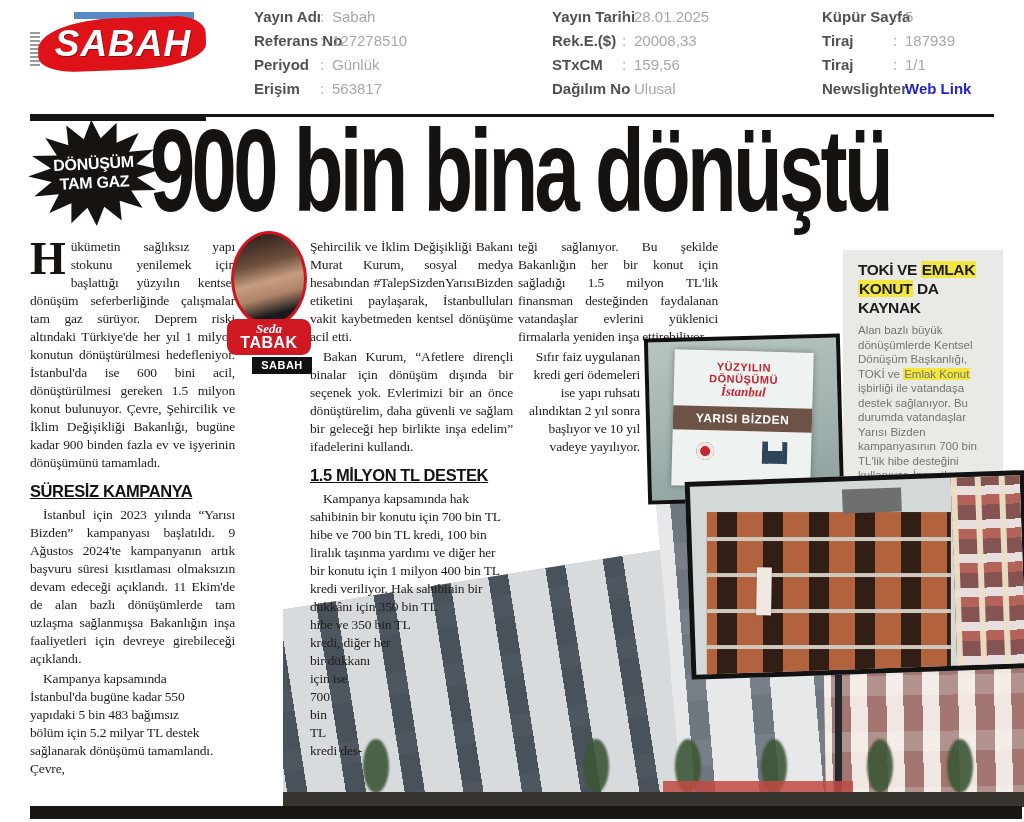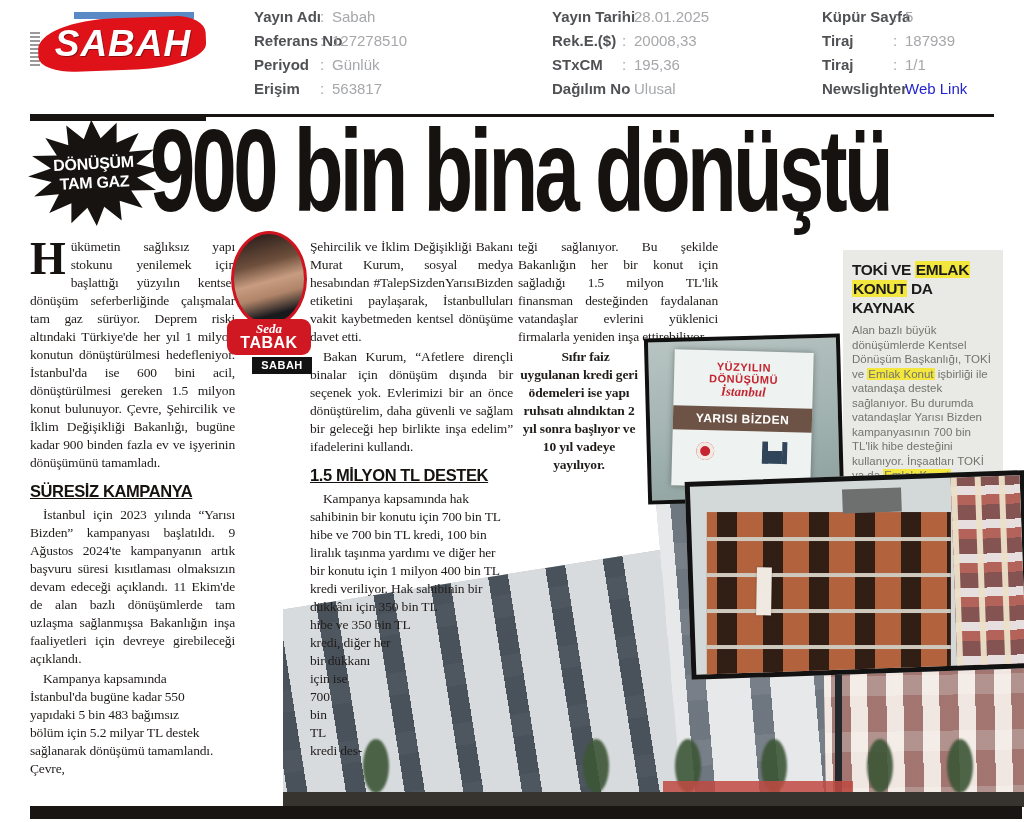--- a/index.html
+++ b/index.html
@@ -2,21 +2,21 @@
 <html><head>
 <meta charset="utf-8">
 <style>
   html,body{margin:0;padding:0;background:#ffffff;}
   #canvas{position:relative;width:1024px;height:822px;background:#fff;overflow:hidden;
           font-family:"Liberation Sans",sans-serif;}
   
   .meta-label{position:absolute;font:700 15px "Liberation Sans",sans-serif;color:#4f5154;white-space:nowrap;margin-left:32px;}
   .meta-colon{position:absolute;font:400 15px "Liberation Sans",sans-serif;color:#a5a7aa;}
   .meta-value{position:absolute;font:400 15px "Liberation Sans",sans-serif;color:#a5a7aa;white-space:nowrap;}
-  .meta-link{color:#2323cf !important;font-weight:400;cursor:pointer;}
+  .meta-link{color:#2323cf !important;font-weight:700;cursor:pointer;}
   #logo{position:absolute;left:28px;top:6px;width:186px;height:70px;}
   #logo .blob{position:absolute;left:10px;top:12px;width:168px;height:52px;background:#df1219;
       border-radius:46% 18% 42% 22% / 55% 34% 46% 30%;transform:rotate(-2deg);}
   #logo .blue{position:absolute;left:46px;top:6px;width:120px;height:7px;background:#2f6db7;opacity:.8;}
   #logo .barcode{position:absolute;left:2px;top:26px;width:10px;height:34px;
       background:repeating-linear-gradient(0deg,#9a9a9a 0 2px,#fff 2px 4px);}
   #logo .word{position:absolute;left:12px;top:14px;width:166px;text-align:center;
       font:900 37px/48px "Liberation Sans",sans-serif;font-style:italic;color:#fff;letter-spacing:1px;
       text-shadow:1px 1px 0 #8d0d10;}
   
@@ -49,21 +49,21 @@
   #author{position:absolute;left:226px;top:231px;width:86px;z-index:8;text-align:center;}
   #author .oval{width:70px;height:90px;margin:0 auto;border:3px solid #cf1420;border-radius:50%;
       background:linear-gradient(165deg,#33241f 8%,#6e4f3c 34%,#c79c80 52%,#b08468 66%,#191a1e 84%);}
   #author .plate{margin:-8px auto 0;width:84px;background:#d01822;border-radius:9px;padding:3px 0 4px;
       position:relative;z-index:2;}
   #author .first{display:block;color:#fff;font:italic 700 13px/13px "Liberation Serif",serif;}
   #author .last{display:block;color:#fff;font:700 16px/16px "Liberation Sans",sans-serif;letter-spacing:.5px;}
   #author .tag{display:inline-block;margin:-2px 0 0 26px;background:#121212;color:#fff;
       font:700 11px/13px "Liberation Sans",sans-serif;padding:2px 9px;letter-spacing:.5px;}
   
-  #sidebar{position:absolute;left:843px;top:250px;width:160px;background:#e9eae5;padding:10px 9px 12px;
+  #sidebar{position:absolute;left:843px;top:250px;width:160px;background:#e9eae5;padding:10px 15px 12px;
       box-sizing:border-box;z-index:3;}
   #sidebar h3{margin:0 0 6px;font:800 15.5px/19px "Liberation Sans",sans-serif;color:#1b1b1b;letter-spacing:-.4px;}
   #sidebar .hl{background:#f3e63c;padding:0 1px;}
   #sidebar .bodytxt{font:400 11.5px/14.5px "Liberation Sans",sans-serif;color:#73746c;}
   
   #billboard{position:absolute;left:646px;top:336px;width:188px;height:158px;border:4px solid #101010;
       background:linear-gradient(170deg,#b7c4c2 0%,#9fb1ae 60%,#8da09d 100%);transform:rotate(-1.5deg);
       z-index:7;overflow:hidden;}
   #billboard .poster{position:absolute;left:12%;top:7%;width:74%;height:86%;background:#eef3f1;
       transform:rotate(3deg);box-shadow:0 0 6px rgba(0,0,0,.35);text-align:center;}
@@ -151,21 +151,21 @@
   <div class="meta-value" style="left:332px;top:80px">563817</div>
 
   <div class="meta-label" style="left:520px;top:8px">Yayın Tarihi</div>
   <div class="meta-colon" style="left:622px;top:8px">:</div>
   <div class="meta-value" style="left:634px;top:8px">28.01.2025</div>
   <div class="meta-label" style="left:520px;top:32px">Rek.E.($)</div>
   <div class="meta-colon" style="left:622px;top:32px">:</div>
   <div class="meta-value" style="left:634px;top:32px">20008,33</div>
   <div class="meta-label" style="left:520px;top:56px">STxCM</div>
   <div class="meta-colon" style="left:622px;top:56px">:</div>
-  <div class="meta-value" style="left:634px;top:56px">195,36</div>
+  <div class="meta-value" style="left:634px;top:56px">159,56</div>
   <div class="meta-label" style="left:520px;top:80px">Dağılım No</div>
   <div class="meta-colon" style="left:622px;top:80px">:</div>
   <div class="meta-value" style="left:634px;top:80px">Ulusal</div>
 
   <div class="meta-label" style="left:790px;top:8px">Küpür Sayfa</div>
   <div class="meta-colon" style="left:893px;top:8px">:</div>
   <div class="meta-value" style="left:905px;top:8px">5</div>
   <div class="meta-label" style="left:790px;top:32px">Tiraj</div>
   <div class="meta-colon" style="left:893px;top:32px">:</div>
   <div class="meta-value" style="left:905px;top:32px">187939</div>
@@ -202,39 +202,39 @@
   </div>
 
   <div class="col" style="left:30px;width:205px;">
     <p><span class="dropcap">H</span><span>ükümetin sağlıksız yapı stokunu yenilemek için başlattığı yüzyılın kentsel dönüşüm seferberliğinde çalışmalar tam gaz sürüyor. Deprem riski altındaki Türkiye'de her yıl 1 milyon konutun dönüştürülmesi hedefleniyor. İstanbul'da ise 600 bini acil, dönüştürülmesi gereken 1.5 milyon konut bulunuyor. Çevre, Şehircilik ve İklim Değişikliği Bakanlığı, bugüne kadar 900 binden fazla ev ve işyerinin dönüşümünü tamamladı.</span></p>
     <div class="subhead">SÜRESİZ KAMPANYA</div>
     <p class="indent">İstanbul için 2023 yılında “Yarısı Bizden” kampanyası başlatıldı. 9 Ağustos 2024'te kampanyanın artık başvuru süresi kısıtlaması olmaksızın devam edeceği açıklandı. 11 Ekim'de de alan bazlı dönüşümlerde tam uzlaşma sağlanmışsa Bakanlığın inşa faaliyetleri için devreye girebileceği açıklandı.</p>
     <p class="indent" style="width:185px;text-align:left;">Kampanya kapsamında İstanbul'da bugüne kadar 550 yapıdaki 5 bin 483 bağımsız bölüm için 5.2 milyar TL destek sağlanarak dönüşümü tamamlandı. Çevre,</p>
   </div>
 
   <div class="col" style="left:310px;width:203px;">
-    <p>Şehircilik ve İklim Değişikliği Bakanı Murat Kurum, sosyal medya hesabından #TalepSizdenYarısıBizden etiketini paylaşarak, İstanbulluları vakit kaybetmeden kentsel dönüşüme davet etti.</p>
+    <p>Şehircilik ve İklim Değişikliği Bakanı Murat Kurum, sosyal medya hesabından #TalepSizdenYarısıBizden etiketini paylaşarak, İstanbulluları vakit kaybetmeden kentsel dönüşüme acil etti.</p>
     <p class="indent">Bakan Kurum, “Afetlere dirençli binalar için dönüşüm dışında bir seçenek yok. Evlerimizi bir an önce dönüştürelim, daha güvenli ve sağlam bir geleceği hep birlikte inşa edelim” ifadelerini kullandı.</p>
     <div class="subhead">1.5 MİLYON TL DESTEK</div>
     <div>
       <span class="sp" style="width:1px;height:92px"></span>
       <span class="sp" style="width:30px;height:18px"></span>
       <span class="sp" style="width:55px;height:18px"></span>
       <span class="sp" style="width:85px;height:18px"></span>
       <span class="sp" style="width:112px;height:18px"></span>
       <span class="sp" style="width:132px;height:18px"></span>
       <span class="sp" style="width:155px;height:18px"></span>
       <span class="sp" style="width:168px;height:40px"></span>
       <p class="indent" style="text-align:left;">Kampanya kapsamında hak sahibinin bir konutu için 700 bin TL hibe ve 700 bin TL kredi, 100 bin liralık taşınma yardımı ve diğer her bir konutu için 1 milyon 400 bin TL kredi veriliyor. Hak sahibinin bir dükkânı için 350 bin TL hibe ve 350 bin TL kredi, diğer her bir dükkanı için ise 700 bin TL kredi des-</p>
     </div>
   </div>
 
   <div class="col" style="left:518px;width:200px;">
     <p>teği sağlanıyor. Bu şekilde Bakanlığın her bir konut için sağladığı 1.5 milyon TL'lik finansman desteğinden faydalanan vatandaşlar evlerini yüklenici firmalarla yeniden inşa ettirebiliyor.</p>
-    <p class="indent" style="width:122px;text-align:center;font-weight:bold;">Sıfır faiz uygulanan kredi geri ödemeleri ise yapı ruhsatı alındıktan 2 yıl sonra başlıyor ve 10 yıl vadeye yayılıyor.</p>
+    <p class="indent" style="width:122px;text-align:right;">Sıfır faiz uygulanan kredi geri ödemeleri ise yapı ruhsatı alındıktan 2 yıl sonra başlıyor ve 10 yıl vadeye yayılıyor.</p>
   </div>
 
   <div id="author">
     <div class="oval"></div>
     <div class="plate">
       <span class="first">Seda</span>
       <span class="last">TABAK</span>
     </div>
     <span class="tag">SABAH</span>
   </div>

